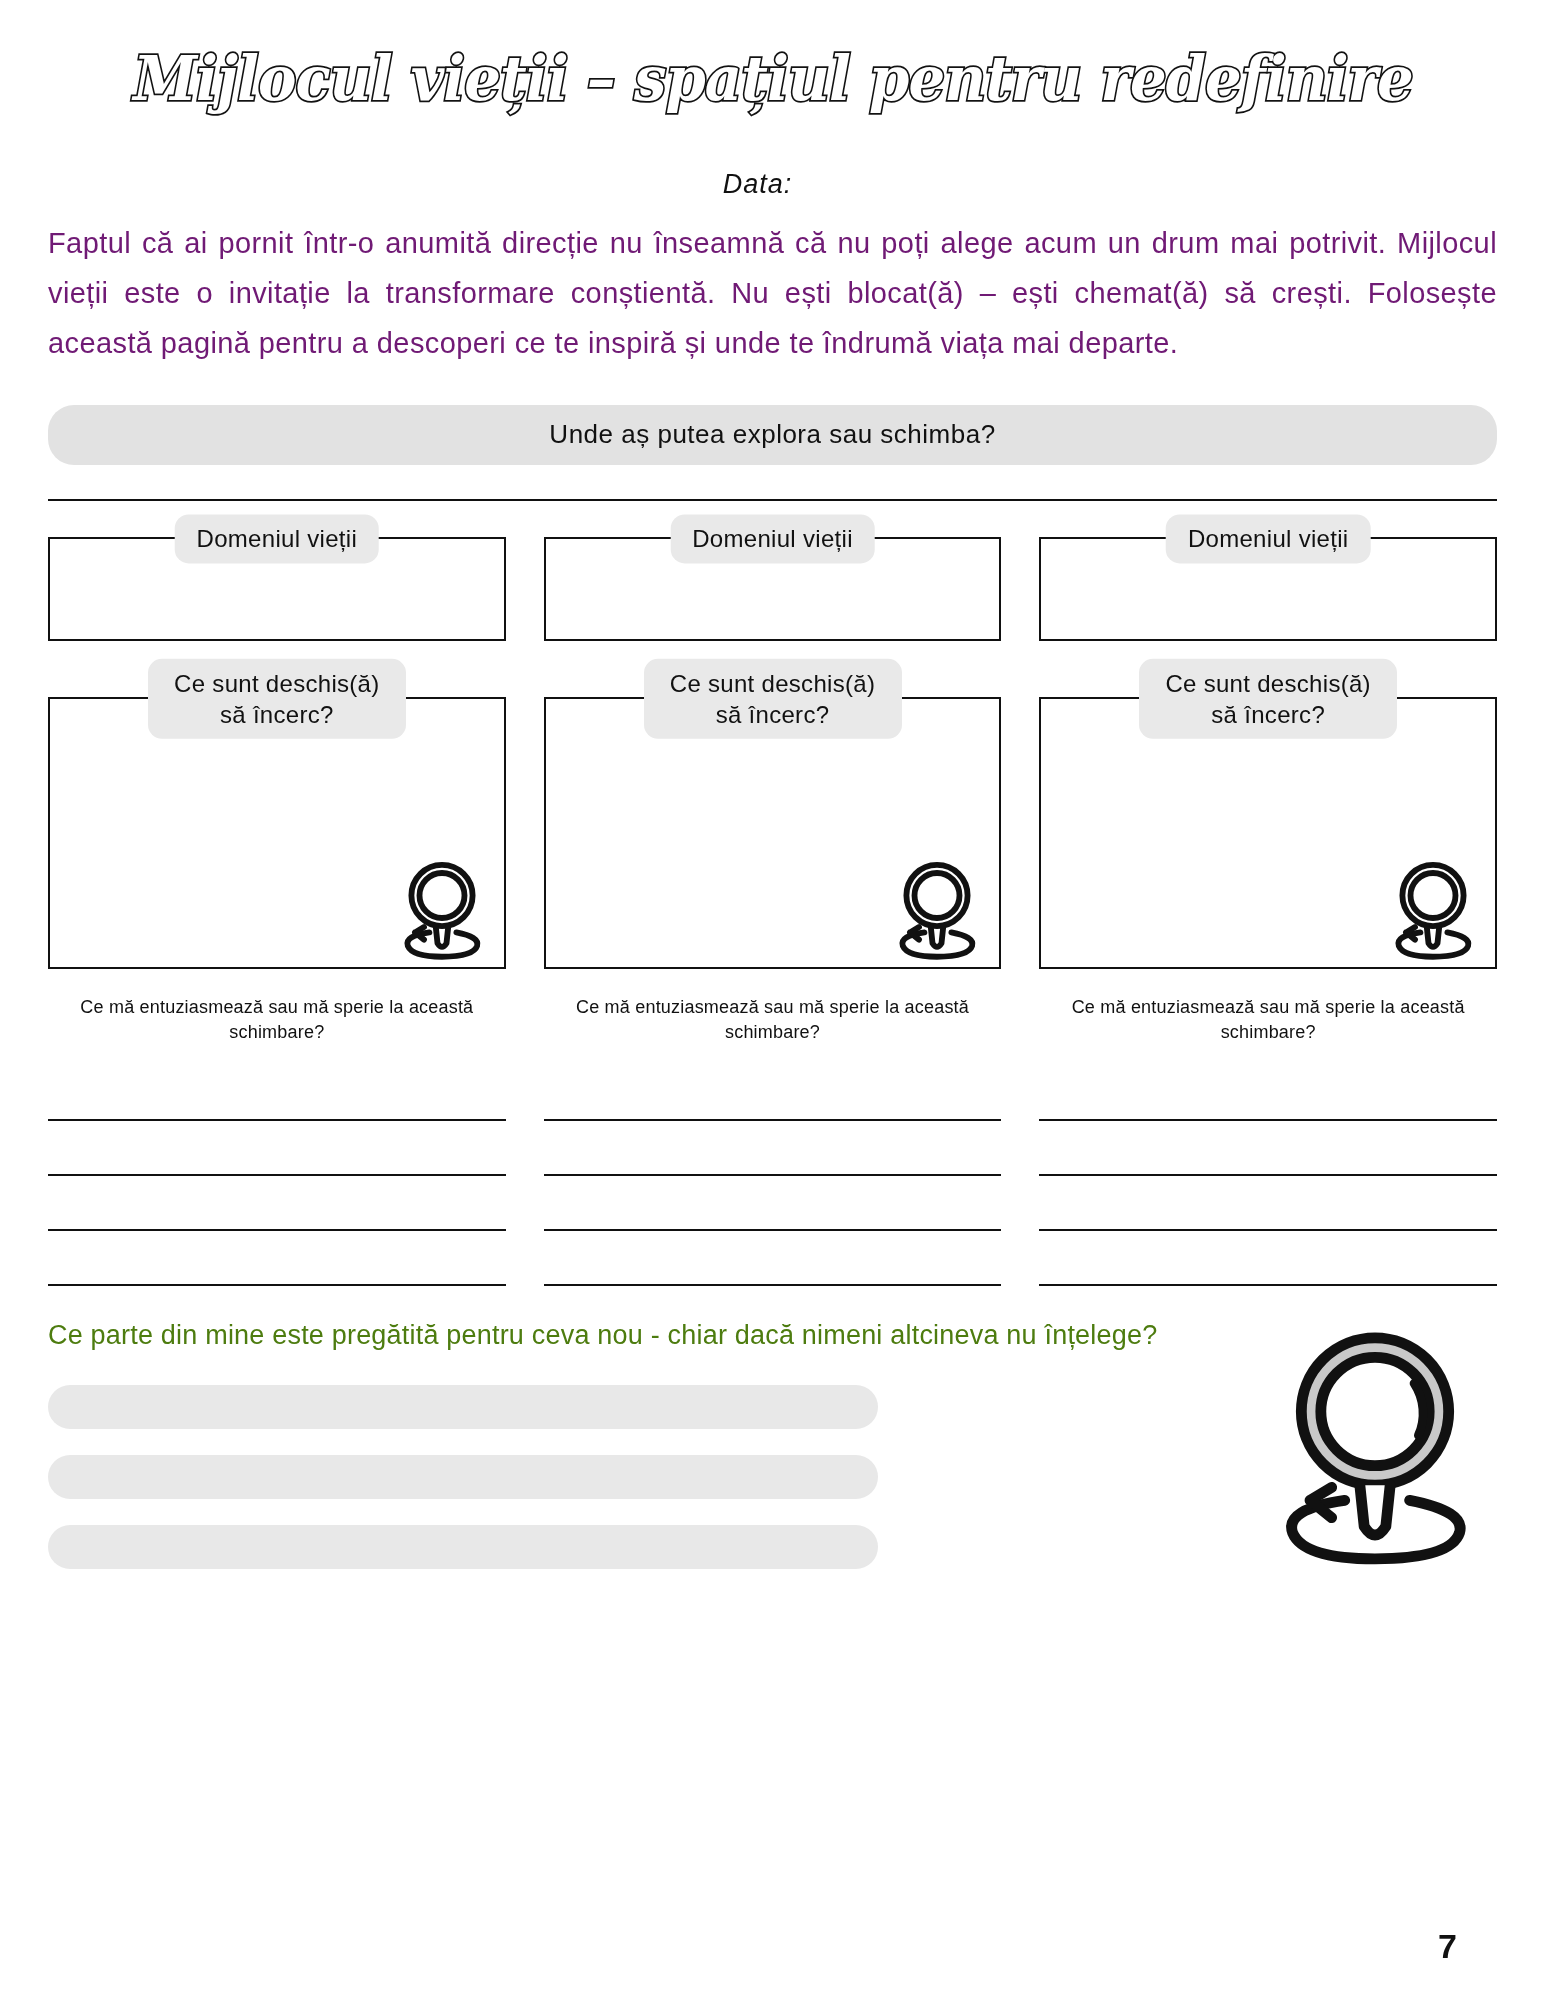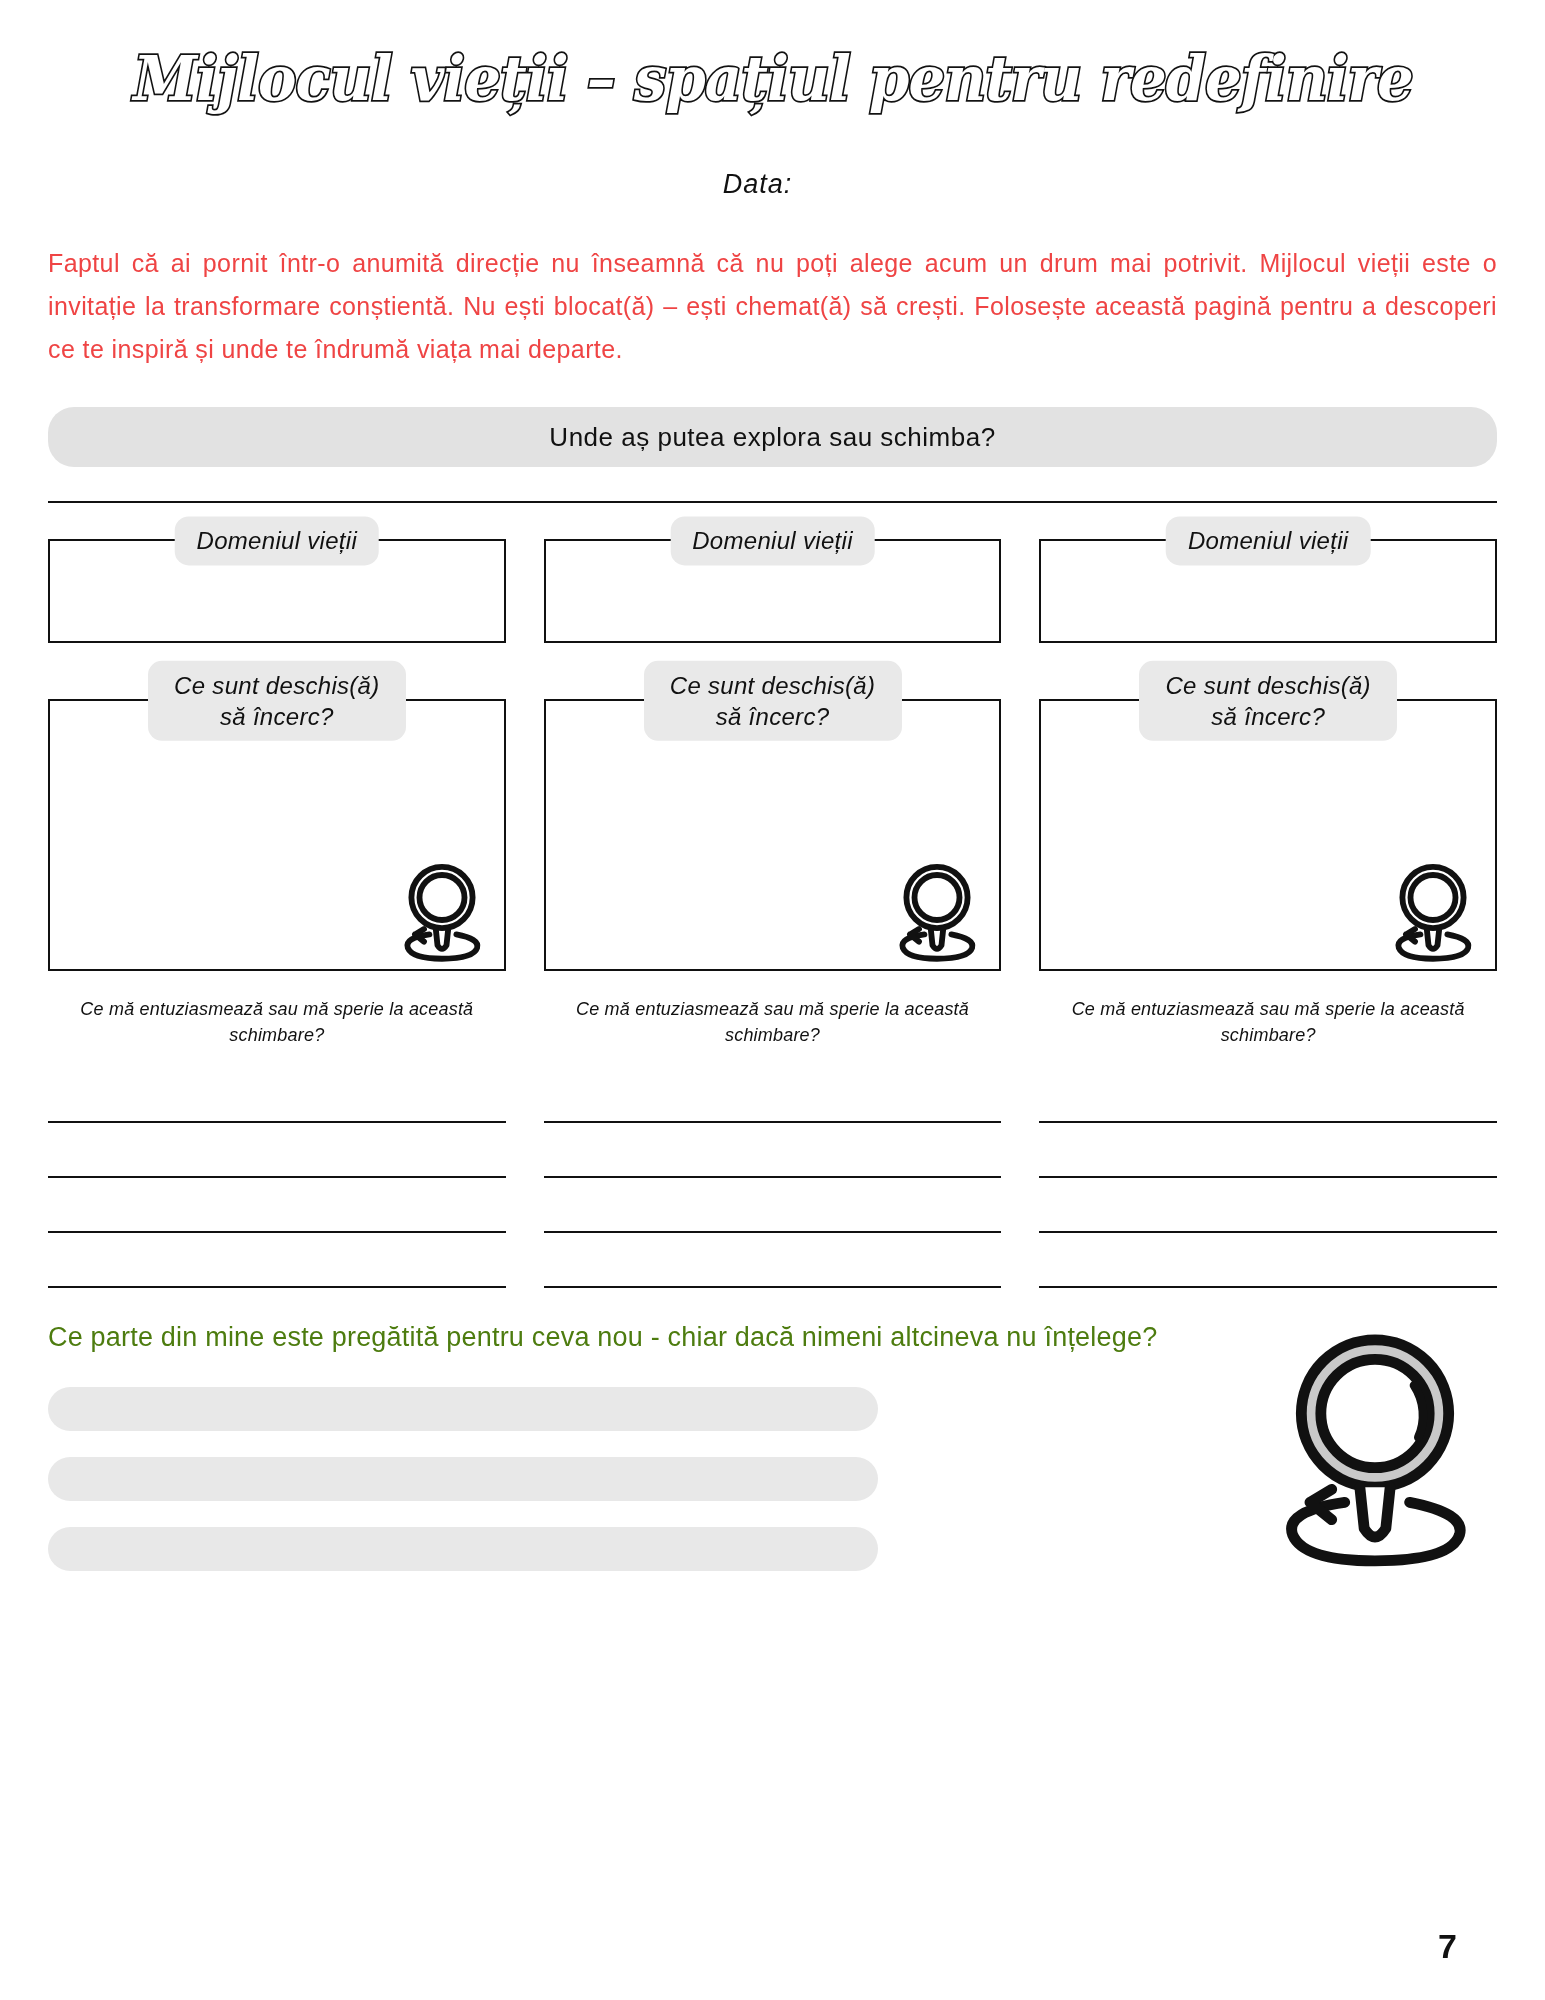--- a/index.html
+++ b/index.html
@@ -48,26 +48,26 @@
     font-style:italic;
   }
   .date-label {
     font-size:27px;
     letter-spacing:1px;
     color:#111;
   }
 
   
   .intro {
-    margin-top:42px;
-    font-size:25px;
+    margin-top:19px;
+    font-size:29px;
     line-height:1.72;
     text-align:justify;
     letter-spacing:0.4px;
-    color:#ef4444;
+    color:#701a75;
   }
 
   
   .section-pill {
     margin-top:36px;
     height:60px;
     background:#e2e2e2;
     border-radius:26px;
     display:flex;
     align-items:center;
@@ -82,21 +82,20 @@
     border:0;
     border-top:2.5px solid #111;
     width:100%;
   }
 
   
   .columns {
     margin-top:36px;
     display:flex;
     gap:38px;
-    font-style:italic;
   }
   .col { flex:1 1 0; min-width:0; }
 
   
   .fbox {
     position:relative;
     border:2.2px solid #111;
     box-sizing:border-box;
   }
   .fbox.short { height:104px; }

